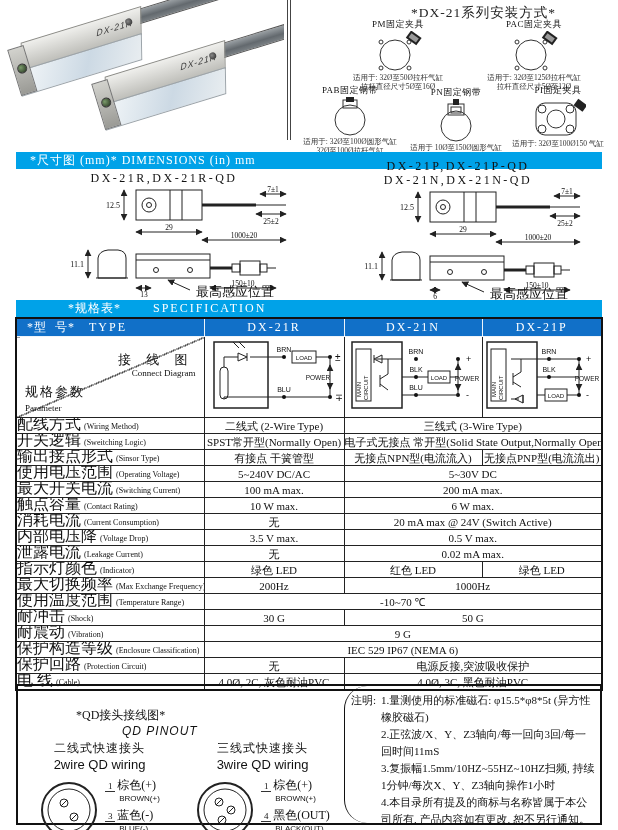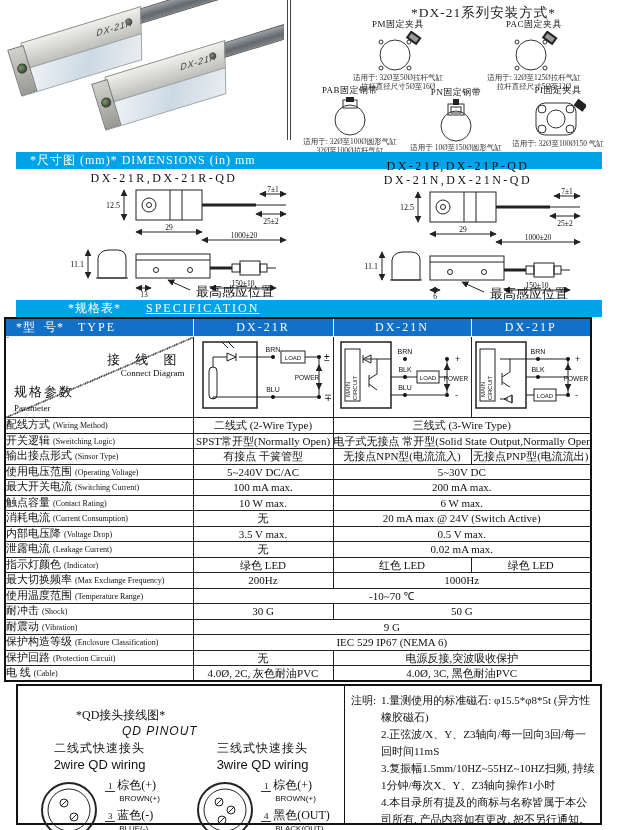--- a/index.html
+++ b/index.html
@@ -40,59 +40,59 @@
   .fig-pac{left:172px;top:18px;width:140px;}
   .fig-pab{left:0px;top:84px;width:116px;}
   .fig-pn{left:112px;top:86px;width:104px;}
   .fig-pi{left:208px;top:84px;width:116px;}
 
   
   .bar{left:16px;width:586px;height:17px;background:var(--bar);color:#fff;
        font-size:12px;line-height:17px;letter-spacing:1px;}
   .dim-bar{top:152px;padding-left:14px;box-sizing:border-box;}
   .spec-bar{top:300px;}
-  .spec-bar .cn{margin-left:52px;} .spec-bar .en{margin-left:21px;letter-spacing:2px;text-decoration:underline;}
+  .spec-bar .cn{margin-left:52px;} .spec-bar .en{margin-left:28px;letter-spacing:2px;}
 
   
   .dimblock{width:292px;}
   .dimblock .dimtitle{text-align:center;font-size:12px;letter-spacing:2.5px;line-height:12px;margin-bottom:2px;}
   .dim-left{left:18px;top:172px;} .dim-right{left:312px;top:160px;}
   .dimsvg text{font-family:"Liberation Serif",serif;fill:#111;}
   .dimsvg line,.dimsvg rect,.dimsvg path,.dimsvg circle{stroke:#222;fill:none;stroke-width:1;}
   .dimsvg .thick{stroke-width:3;}
 
   
-  table.spec{position:absolute;left:4px;top:317px;width:586px;border-collapse:collapse;
+  table.spec{position:absolute;left:15px;top:317px;width:586px;border-collapse:collapse;
     table-layout:fixed;border:2px solid #111;}
   table.spec td{border:1px solid #222;padding:0;overflow:hidden;}
   tr.typerow{height:18px;background:var(--typebar);color:#fff;}
   tr.typerow td{border-color:#eef4fa;border-top:none;text-align:center;font-size:12px;letter-spacing:2px;}
   tr.typerow td.tlabel{text-align:left;padding-left:10px;letter-spacing:1px;white-space:pre;}
   tr.typerow .ten{margin-left:14px;letter-spacing:2px;}
   tr.diagrow{height:80px;}
   td.diaglbl{position:relative;background:
     linear-gradient(to bottom right,transparent calc(50% - .6px),#444 calc(50% - .6px),#444 calc(50% + .6px),transparent calc(50% + .6px));}
   .dl-cn{position:absolute;right:10px;top:14px;font-size:13px;letter-spacing:6px;}
   .dl-en{position:absolute;right:8px;top:31px;font-size:9px;}
   .dl-param{position:absolute;left:8px;bottom:16px;font-size:13px;letter-spacing:2px;}
   .dl-paramen{position:absolute;left:8px;bottom:4px;font-size:9px;}
   td.diagcell{text-align:center;vertical-align:middle;}
   .wiresvg text{font-family:"Liberation Sans",sans-serif;fill:#111;}
   .wiresvg line,.wiresvg rect,.wiresvg path{stroke:#222;fill:none;}
   .wiresvg .dot{fill:#111;stroke:none;}
   tr.data{height:15.5px;}
   tr.data td{font-size:11px;line-height:12px;}
   td.lbl{padding-left:4px;white-space:nowrap;}
-  td.lbl .cn{font-size:11px;margin-top:27px;} td.lbl .en{font-size:8px;margin-left:3px;}
+  td.lbl .cn{font-size:16px;margin-top:27px;} td.lbl .en{font-size:8px;margin-left:3px;}
   td.val{text-align:center;font-size:11px;white-space:nowrap;}
 
   
   .qdbox{left:16px;top:684px;width:586px;height:141px;border:2px solid #111;display:flex;box-sizing:border-box;}
   .qdleft{width:326px;position:relative;}
-  .qdright{flex:1;border-left:1.5px solid #111;position:relative;}
+  .qdright{flex:1;border-left:1.5px solid #111;position:relative;border-radius:23px;}
   .qd-t1{text-align:left;padding-left:58px;font-size:12px;margin-top:21px;}
   .qd-t2{text-align:left;padding-left:104px;font-size:12px;letter-spacing:1px;font-family:"Liberation Sans",sans-serif;font-style:italic;}
   .pinouts{display:flex;margin-top:2px;}
   .pinout{width:50%;text-align:center;}
   .pin-cn{font-size:12px;letter-spacing:1px;}
   .pin-en{font-size:13px;font-family:"Liberation Sans",sans-serif;}
   .pinrow{display:flex;justify-content:center;margin-top:3px;text-align:left;}
   .connsvg circle{stroke:#222;fill:none;}
   .pins{margin-left:4px;}
   .pin{margin-bottom:2px;}

